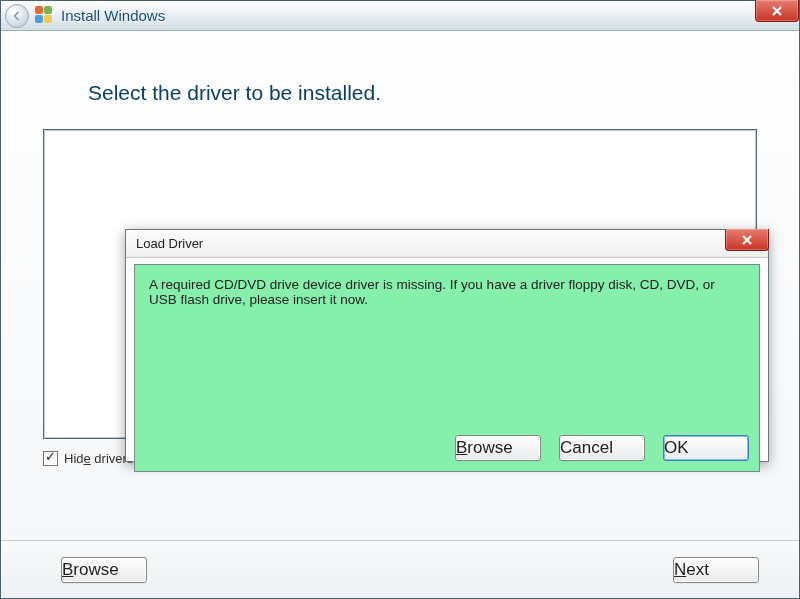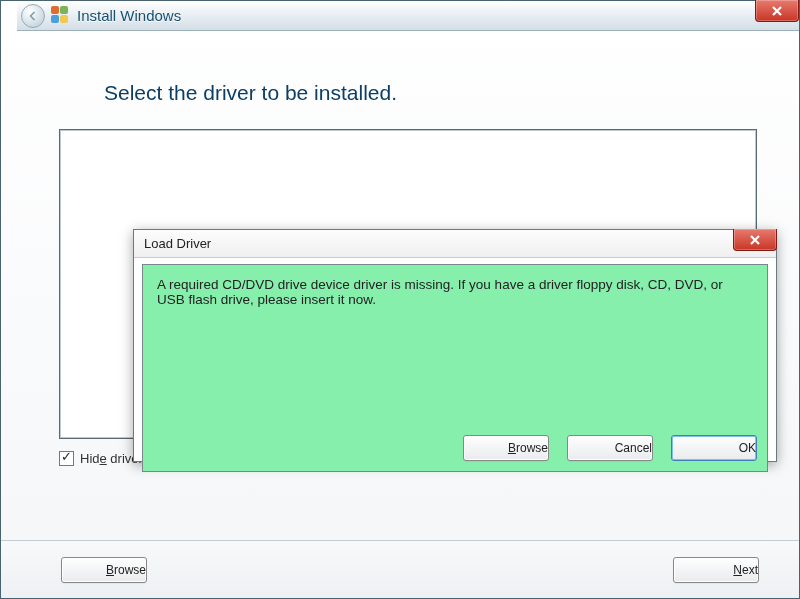--- a/index.html
+++ b/index.html
@@ -6,21 +6,20 @@
   body {
     width: 800px; height: 599px; overflow: hidden;
     font-family: "Segoe UI", Tahoma, sans-serif;
     background: #fff;
   }
   .outer {
     width: 800px; height: 599px;
     background: linear-gradient(#ffffff,#f4f6f8);
     border: 1px solid #4a6170;
     position: relative;
-    padding-left: 16px;
   }
   .titlebar {
     height: 30px;
     background: linear-gradient(#ffffff,#e6edf2 55%,#d5dee6);
     border-bottom: 1px solid #9eb0ba;
     display: flex; align-items: center;
     padding: 0 2px 0 4px;
     position: relative;
   }
   .back {
@@ -82,34 +81,34 @@
   .footer {
     position:absolute;left:0;right:0;bottom:0;
     height:58px;
     border-top:1px solid #c6cdd2;
     background:linear-gradient(#f7f9fa,#eef1f3);
     display:flex; align-items:center;
   }
   .btn {
     height:26px; min-width:86px;
     border:1px solid #888; background:linear-gradient(#fefefe,#e9ebed);
-    font-size:12px; color:#222;
+    font-size:17px; color:#222;
     border-radius:3px;
     box-shadow:0 0 0 1px #fff inset, 0 1px 1px rgba(0,0,0,.05);
     cursor:default;
-    display:flex;align-items:center;justify-content:flex-end;
+    display:flex;align-items:center;justify-content:flex-start;
   }
   .btn.primary{ border:1px solid #3d7fb8; box-shadow:0 0 0 1px #7fc1ec inset;}
   .ul1{text-decoration:underline;text-decoration-thickness:1px;}
   .fbtns-left{display:flex;gap:24px;margin-left:60px;}
   .fbtns-right{margin-left:auto;margin-right:40px;}
 
   
   .dlg {
-    position:absolute; left:132px; top:228px; width:644px; height:233px;
+    position:absolute; left:124px; top:228px; width:644px; height:233px;
     border:1px solid #6c7981;
     background:#fff;
     box-shadow:0 3px 12px rgba(0,0,0,.35);
   }
   .dlg-titlebar{
     height:28px; position:relative;
     display:flex;align-items:center;padding-left:10px;
     font-size:13px;color:#222;
     border-bottom:1px solid #c6cdd2;
     background:linear-gradient(#fdfdfd,#efefef);

